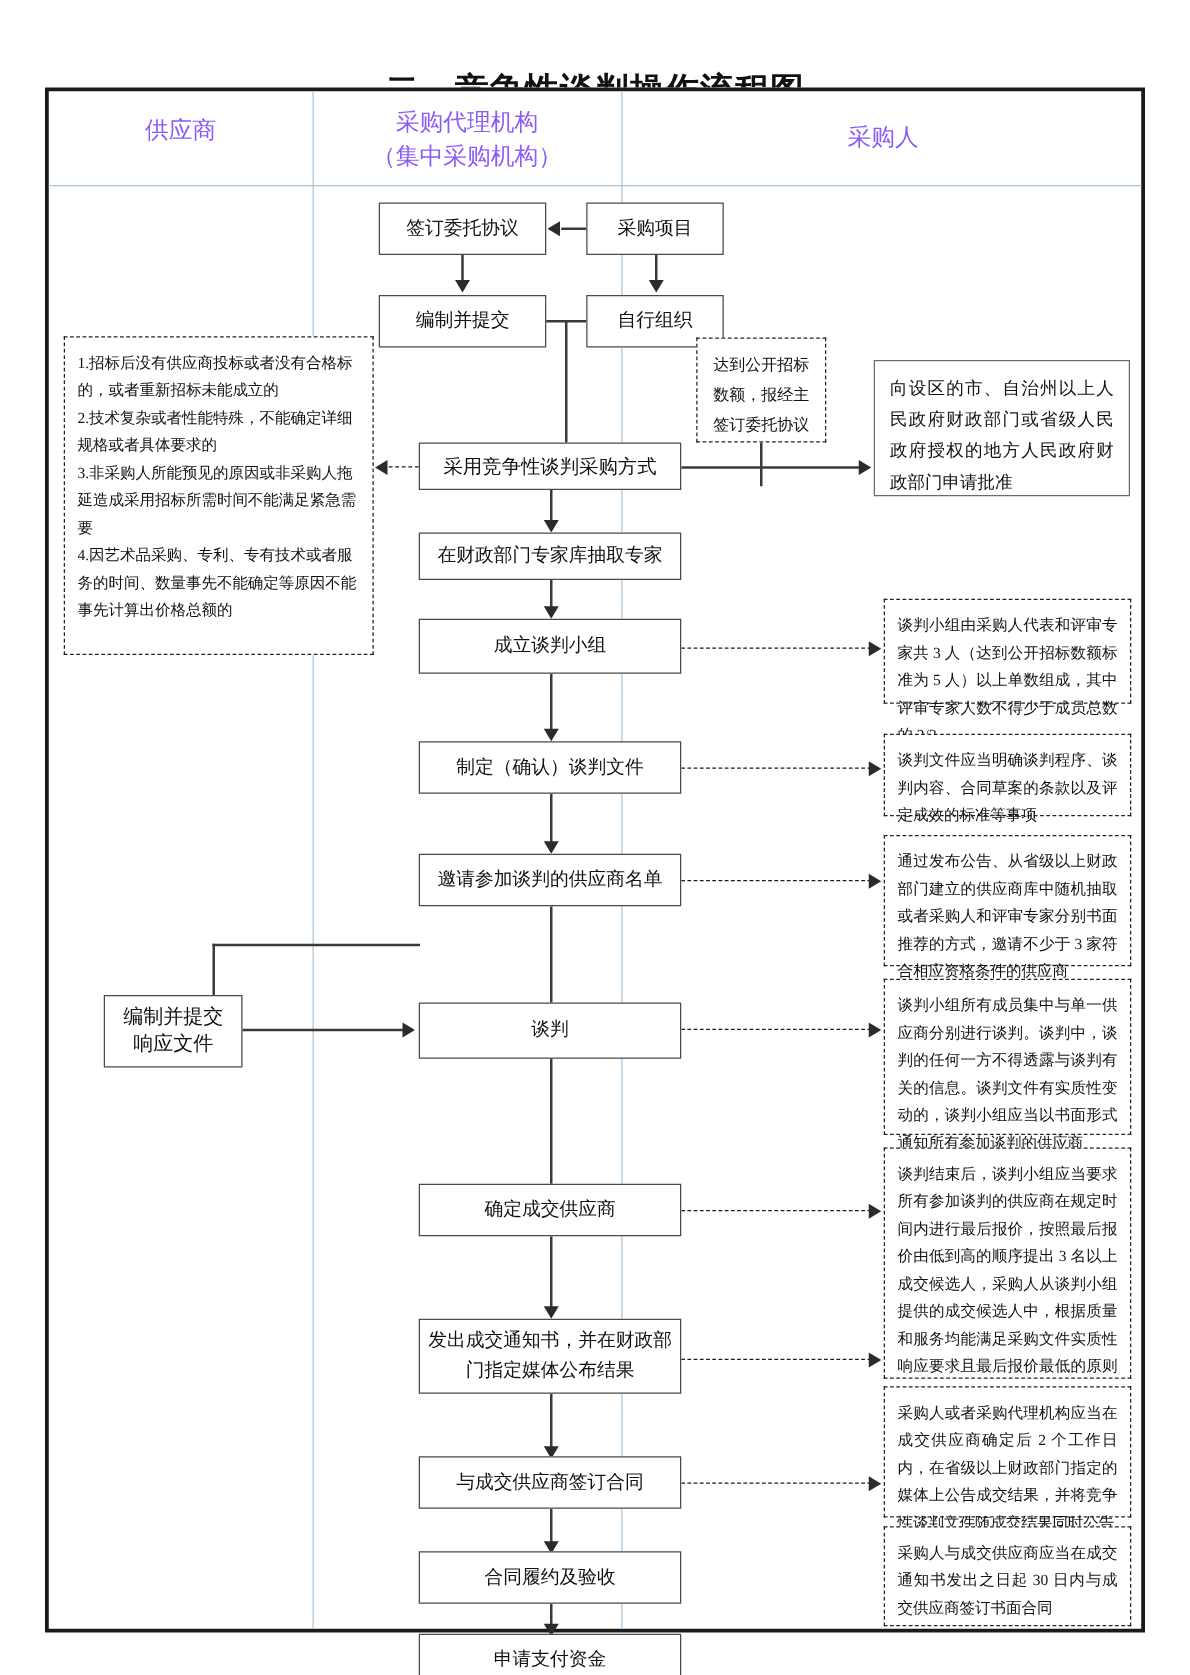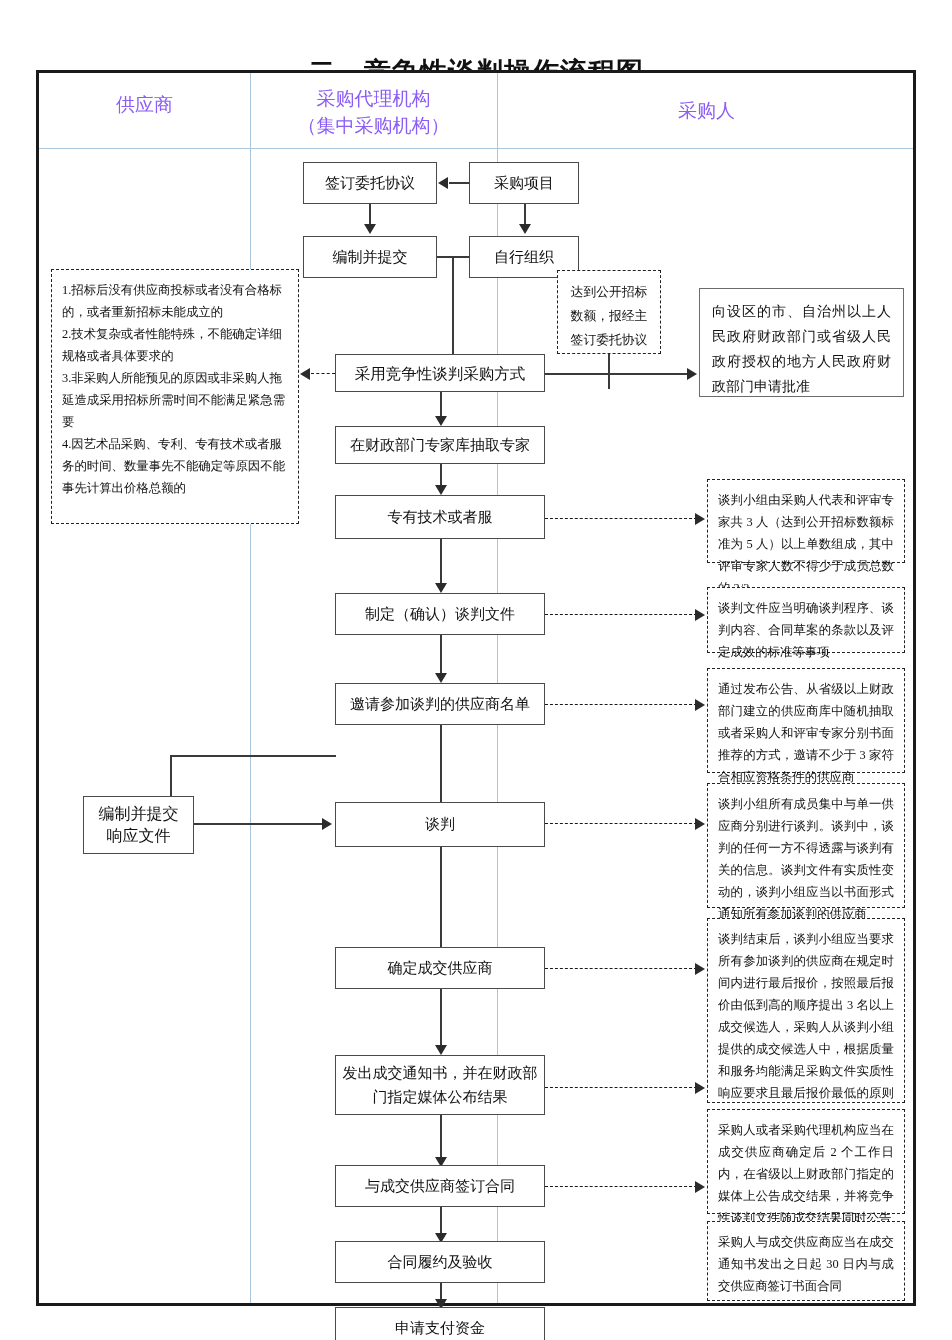--- a/index.html
+++ b/index.html
@@ -190,21 +190,21 @@
   <div class="arw right" style="left:648px; top:295px;"></div>
 
   <div class="ln v" style="left:401px; top:319px; height:30px;"></div>
   <div class="arw down" style="left:396px; top:343px;"></div>
 
   <div class="node" style="left:296px; top:353px; width:210px; height:38px;">在财政部门专家库抽取专家</div>
 
   <div class="ln v" style="left:401px; top:391px; height:27px;"></div>
   <div class="arw down" style="left:396px; top:412px;"></div>
 
-  <div class="node" style="left:296px; top:422px; width:210px; height:44px;">专有技术或者服</div>
+  <div class="node" style="left:296px; top:422px; width:210px; height:44px;">成立谈判小组</div>
 
   <div class="dln h" style="left:506px; top:445px; width:152px;"></div>
   <div class="arw right" style="left:656px; top:440px;"></div>
   <div class="note" style="left:668px; top:406px; width:198px; height:84px;">谈判小组由采购人代表和评审专家共 3 人（达到公开招标数额标准为 5 人）以上单数组成，其中评审专家人数不得少于成员总数的 2/3</div>
 
   <div class="ln v" style="left:401px; top:466px; height:50px;"></div>
   <div class="arw down" style="left:396px; top:510px;"></div>
 
   <div class="node" style="left:296px; top:520px; width:210px; height:42px;">制定（确认）谈判文件</div>
 

